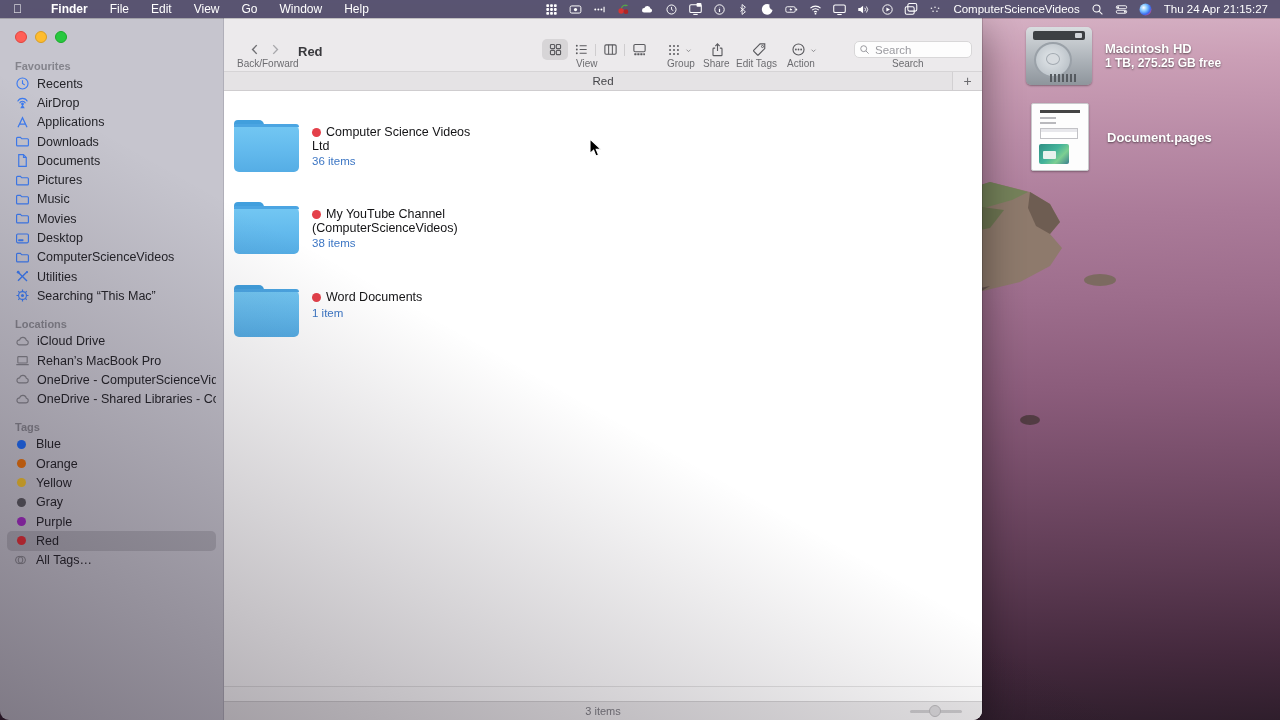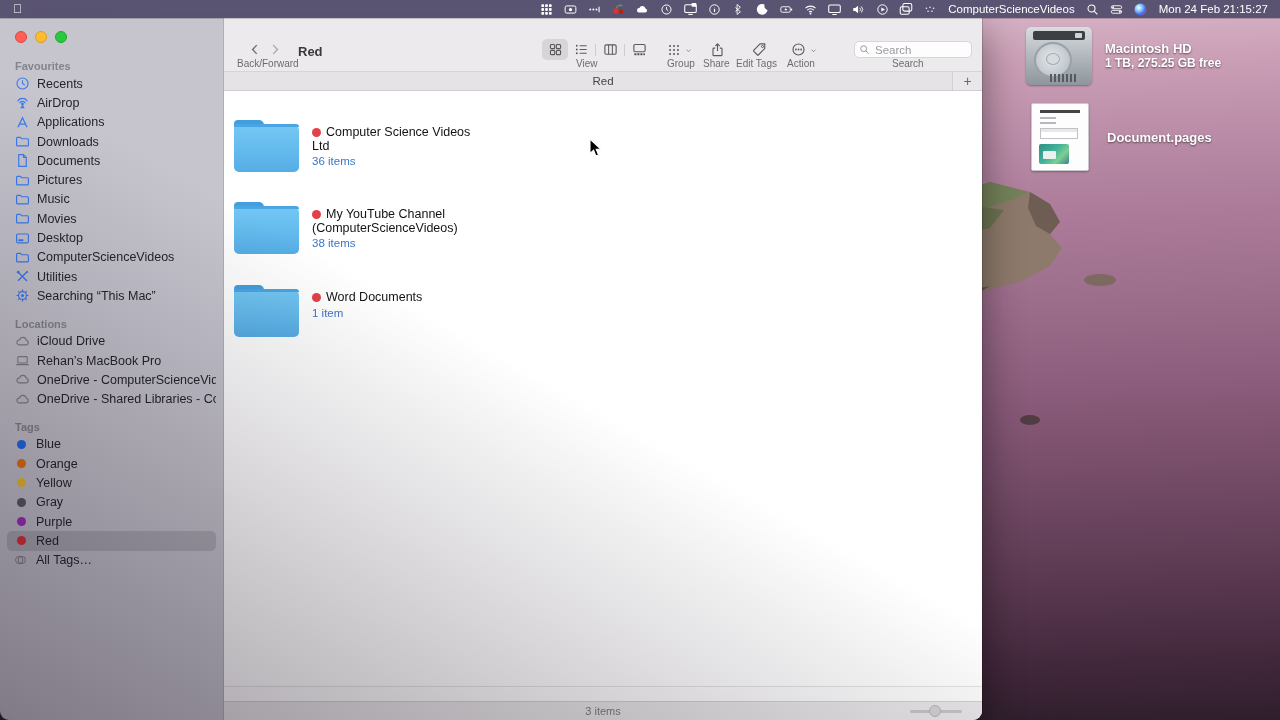--- a/index.html
+++ b/index.html
@@ -335,20 +335,29 @@
     <path d="M20 44 L60 34 L104 40 L90 58 L50 66 L24 60 Z" fill="#67744e" opacity=".85"></path>
     <path d="M130 22 L150 34 L160 52 L150 64 L136 56 L128 38 Z" fill="#6e5d52"></path>
     <path d="M0 140 L40 126 L90 116 L60 134 L10 152 L0 156 Z" fill="#5f4c4c" opacity=".8"></path>
     <ellipse cx="200" cy="110" rx="16" ry="6" fill="#7c6a60"></ellipse>
     <ellipse cx="10" cy="215" rx="18" ry="10" fill="#5a4648"></ellipse>
     <ellipse cx="130" cy="250" rx="10" ry="5" fill="#4c3a3e" opacity=".9"></ellipse>
   </svg>
 
   <div class="menubar">
     <span class="apple"></span>
+    <div class="menus">
+      <span class="app">Finder</span>
+      <span>File</span>
+      <span>Edit</span>
+      <span>View</span>
+      <span>Go</span>
+      <span>Window</span>
+      <span>Help</span>
+    </div>
     <div class="mb-right">
       <span class="mb-ic">
           <svg width="13" height="13">
             <use href="#m-appgrid"></use>
           </svg>
         </span>
       <span class="mb-ic">
           <svg width="15" height="13">
             <use href="#m-record"></use>
           </svg>
@@ -437,21 +446,21 @@
       <span class="mb-ic">
           <svg width="15" height="13">
             <use href="#m-cc"></use>
           </svg>
         </span>
       <span class="mb-ic">
           <svg width="13" height="13">
             <circle cx="6.5" cy="6.5" r="6" fill="url(#siriG)"></circle>
           </svg>
         </span>
-      <span class="mb-clock">Mon 24 Feb  21:15:27</span>
+      <span class="mb-clock">Thu 24 Apr  21:15:27</span>
     </div>
   </div>
 
   <div class="desk-icon" style="left:1026px;top:27px;">
     <div class="hd-icon">
       <div class="hd-top"></div>
         <div class="hd-platter"></div>
         <div class="hd-hub"></div>
         <div class="hd-vent"></div>
     </div>

